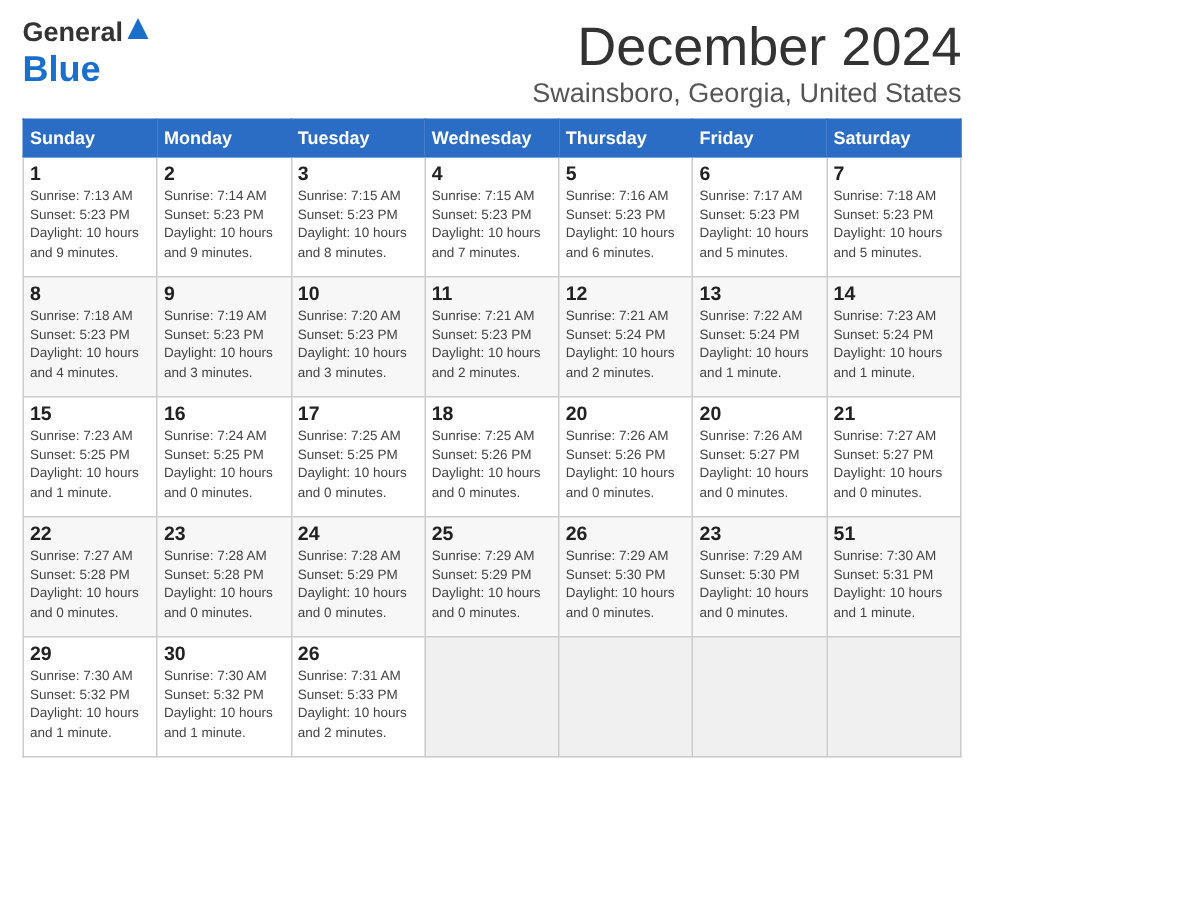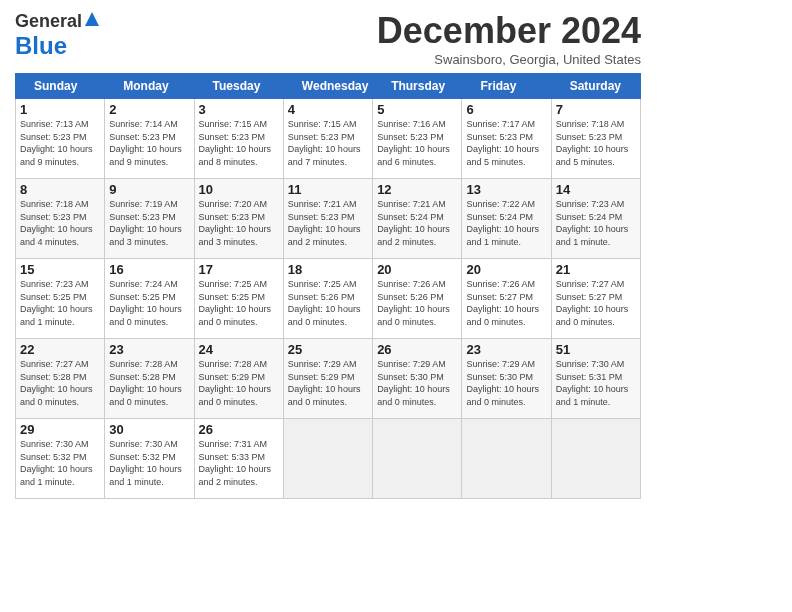--- a/index.html
+++ b/index.html
@@ -37,38 +37,38 @@
     }
     .logo-row {
       display: flex;
       align-items: center;
     }
     .title-section {
       text-align: right;
     }
     .month-title {
       font-size: 36px;
-      font-weight: bold;
+      font-weight: normal;
       color: #333;
     }
     .location-title {
-      font-size: 13px;
+      font-size: 18px;
       color: #555;
     }
     table {
       width: 100%;
       border-collapse: collapse;
       table-layout: fixed;
     }
     th {
       background-color: #2b6cc4;
       color: white;
       font-size: 12px;
       font-weight: bold;
-      padding: 5px 18px;
+      padding: 5px 4px;
       text-align: left;
       border: 1px solid #2b6cc4;
     }
     td {
       border: 1px solid #ccc;
       vertical-align: top;
       padding: 3px 4px;
       font-size: 9.5px;
       color: #333;
       height: 80px;

